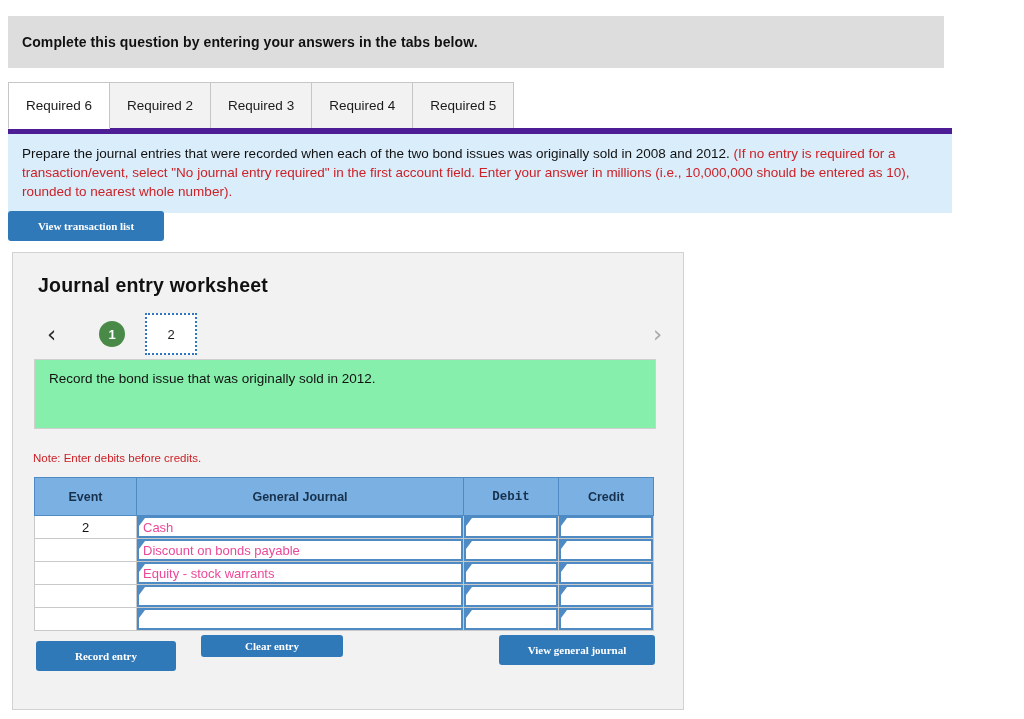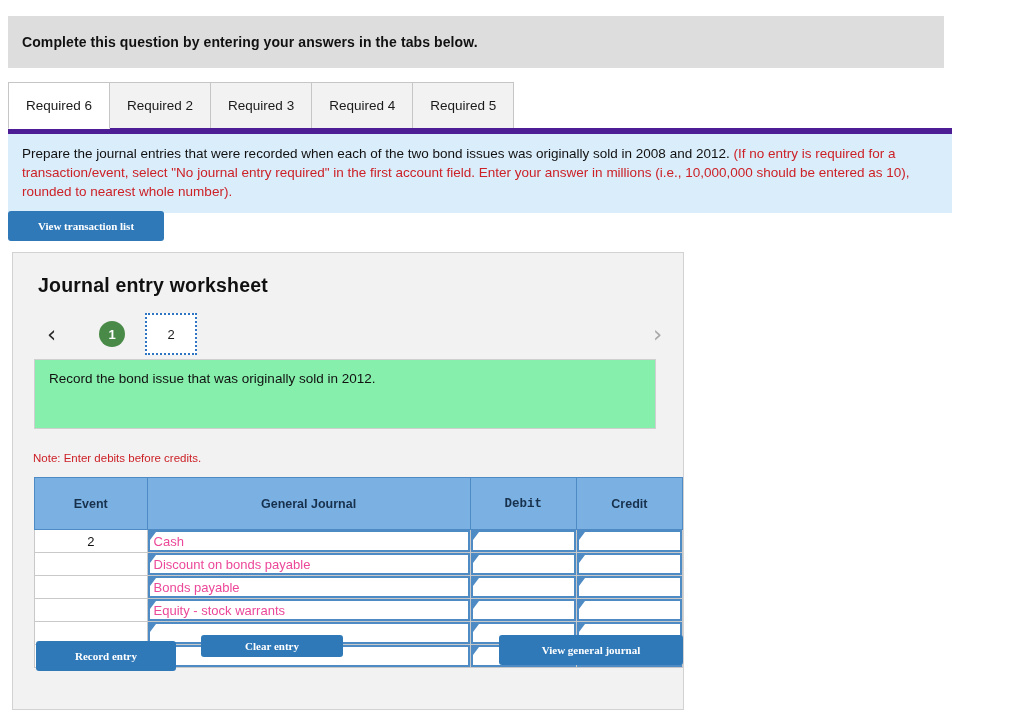--- a/index.html
+++ b/index.html
@@ -216,21 +216,21 @@
     font-size: 13px;
   }
   .jtable th {
     background: #7bb0e3;
     color: #17314d;
     font-weight: bold;
     font-size: 12.5px;
     height: 21px;
     border: 1px solid #4e8bc4;
     text-align: center;
-    padding: 15px;
+    padding: 8px;
   }
   .jtable td {
     border: 1px solid #c9c9c9;
     background: #ffffff;
     height: 22px;
     padding: 0;
     vertical-align: middle;
   }
   .col-event   { width: 85px; }
   .col-journal { width: 310px; }
@@ -285,21 +285,21 @@
     position: absolute;
     left: 188px;
     top: 382px;
     width: 142px;
     height: 22px;
   }
   .btn-view-journal {
     position: absolute;
     left: 486px;
     top: 382px;
-    width: 184px;
+    width: 156px;
     height: 30px;
   }
 </style>
 </head>
 <body>
 
 <div class="banner">
   <div class="banner-text">Complete this question by entering your answers in the tabs below.</div>
 </div>
 
@@ -389,38 +389,20 @@
               <span class="val"></span>
             </span>
         </td>
         <td>
           <span class="cell-input">
               <span class="val"></span>
             </span>
         </td>
       </tr>
 
-      <tr>
-        <td class="event-cell"></td>
-        <td>
-          <span class="cell-input">
-              <span class="val">Bonds payable</span>
-            </span>
-        </td>
-        <td>
-          <span class="cell-input">
-              <span class="val"></span>
-            </span>
-        </td>
-        <td>
-          <span class="cell-input">
-              <span class="val"></span>
-            </span>
-        </td>
-      </tr>
 
       <tr>
         <td class="event-cell"></td>
         <td>
           <span class="cell-input">
               <span class="val">Equity - stock warrants</span>
             </span>
         </td>
         <td>
           <span class="cell-input">

